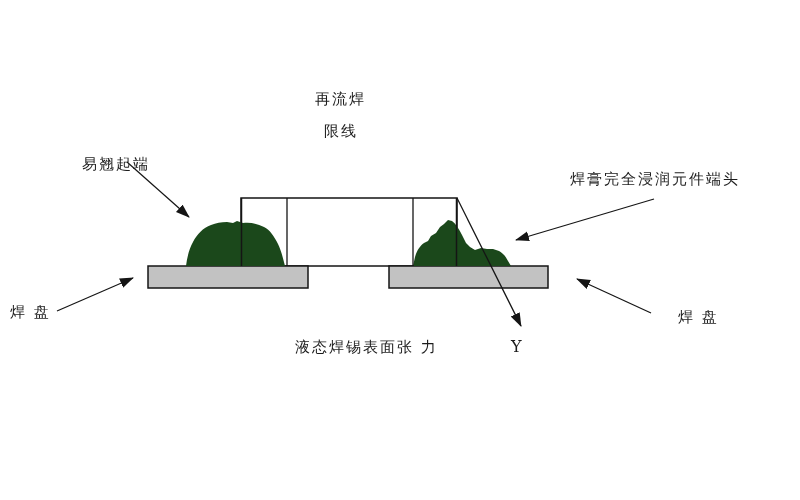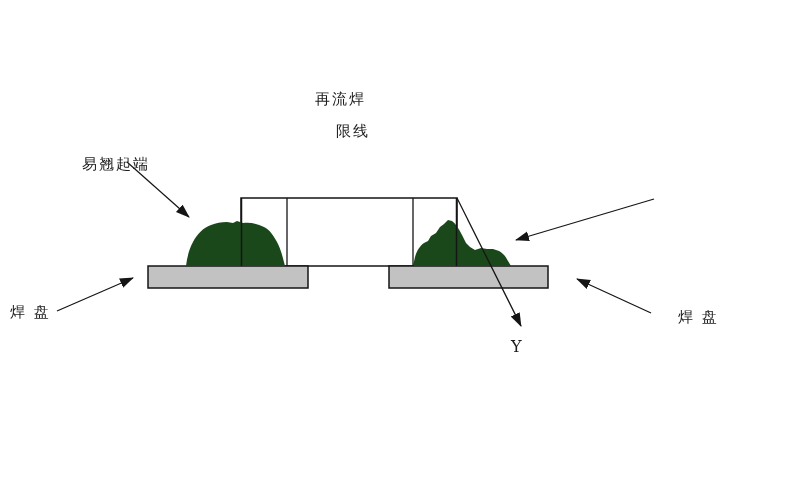--- a/index.html
+++ b/index.html
@@ -60,25 +60,27 @@
 
     <line x1="457" y1="198" x2="521" y2="326" stroke="#151515" stroke-width="1.3" marker-end="url(#arrow)"></line>
 
     <line x1="127" y1="162" x2="189" y2="217" stroke="#151515" stroke-width="1.2" marker-end="url(#arrow)"></line>
     <line x1="654" y1="199" x2="516" y2="240" stroke="#151515" stroke-width="1.2" marker-end="url(#arrow)"></line>
     <line x1="57" y1="311" x2="133" y2="278" stroke="#151515" stroke-width="1.2" marker-end="url(#arrow)"></line>
     <line x1="651" y1="313" x2="577" y2="279" stroke="#151515" stroke-width="1.2" marker-end="url(#arrow)"></line>
   </svg>
 
   <div class="lbl" style="left:315px;top:91px;">再流焊</div>
-  <div class="lbl" style="left:324px;top:123px;margin-left:12px;">限线</div>
+  <div class="lbl" style="left:324px;top:123px;">限线</div>
 
   <div class="lbl" style="left:82px;top:136px;margin-top:20px;">易翘起端</div>
 
+  <div class="lbl" style="left:570px;top:171px;">焊膏完全浸润元件端头</div>
 
   <div class="lbl" style="left:10px;top:304px;">焊 盘</div>
   <div class="lbl" style="left:678px;top:309px;">焊 盘</div>
 
+  <div class="lbl" style="left:295px;top:339px;">液态焊锡表面张 力</div>
 
   <div class="lbl lbl-y" style="left:511px;top:338px;">Y</div>
 
 
 </div>
 
 </body></html>

